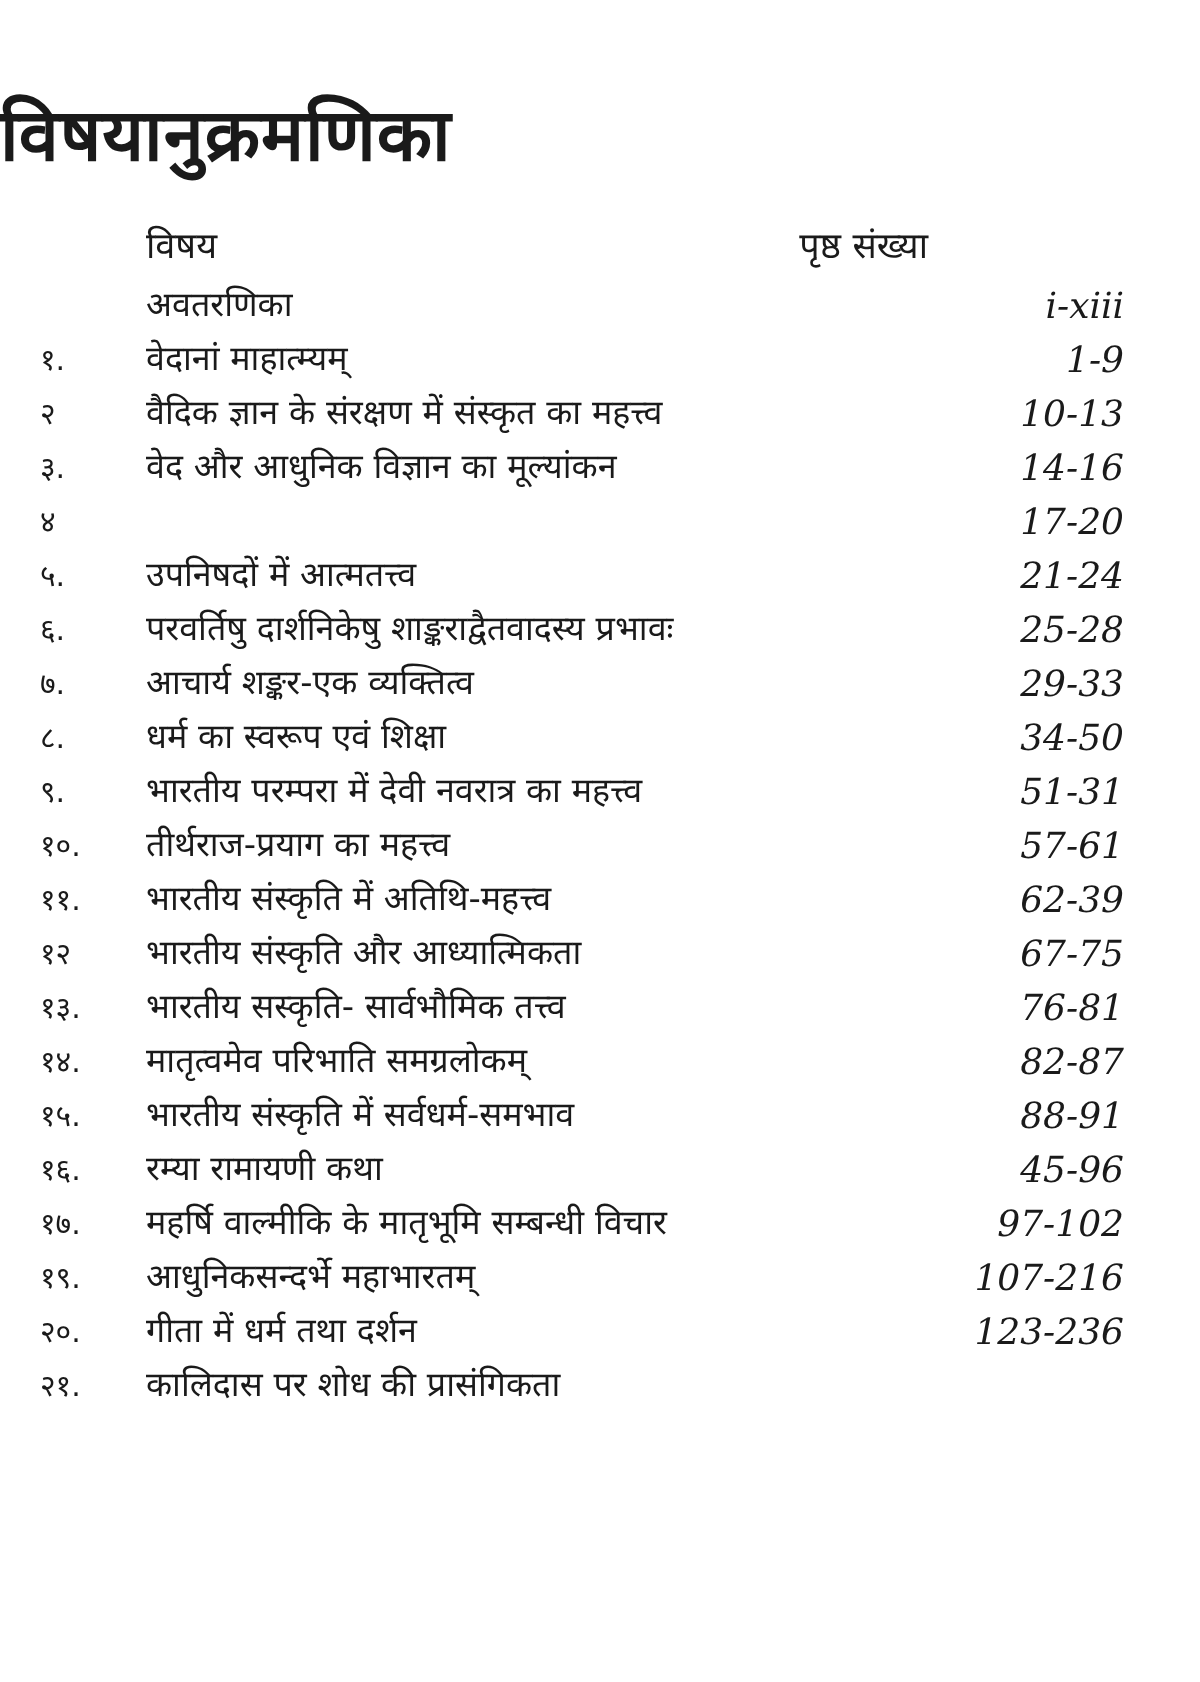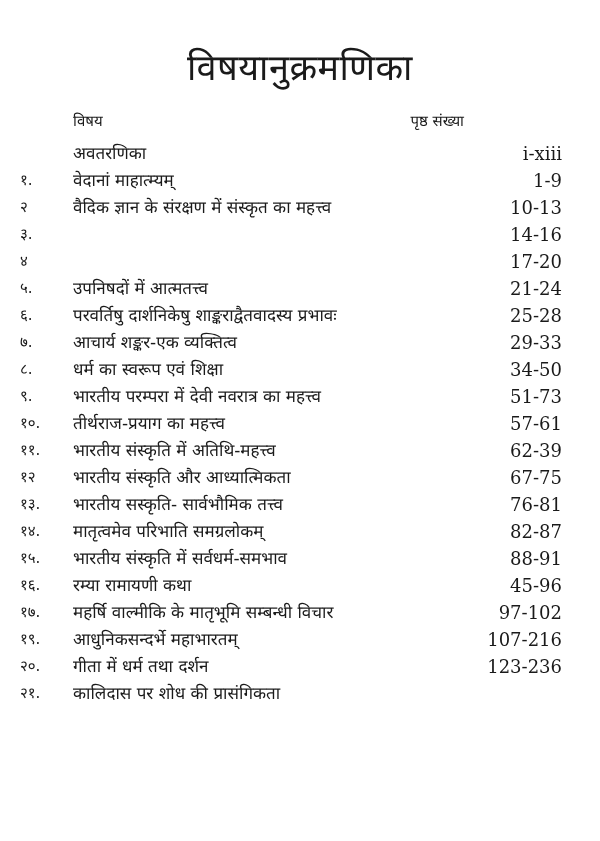--- a/index.html
+++ b/index.html
@@ -1,25 +1,25 @@
 <!DOCTYPE html>
 <html><head>
 <meta charset="utf-8">
 <style>
   html, body { margin: 0; padding: 0; background: #ffffff; }
   body { width: 600px; height: 841px; position: relative; overflow: hidden; color: #1a1a1a; font-family: "DejaVu Sans", sans-serif; }
-  .title { position: absolute; top: 18px; left: 0; width: 600px; text-align: center; font-size: 36px; font-weight: normal; letter-spacing: 0.5px; }
-  .header { position: absolute; top: 106px; left: 0; width: 486px; height: 30px; font-size: 15px; }
+  .title { position: absolute; top: 18px; left: 0; width: 600px; font-size: 36px; font-weight: bold; letter-spacing: 0.5px; }
+  .header { position: absolute; top: 106px; left: 0; width: 486px; height: 30px; font-size: 18px; }
   .header .left { position: absolute; left: 73px; top: 4px; }
   .header .right { position: absolute; right: 22px; top: 4px; }
   .toc { position: absolute; top: 140px; left: 0; width: 584px; }
   .row { position: relative; height: 27px; font-size: 17px; line-height: 27px; }
   .num { position: absolute; left: 20px; top: 0; font-size: 15px; }
   .text { position: absolute; left: 73px; top: 0; white-space: nowrap; }
-  .page { position: absolute; right: 22px; top: 0; font-family: "DejaVu Serif", serif; font-size: 18px; }
+  .page { position: absolute; right: 22px; top: 0; font-family: "DejaVu Serif", serif; font-size: 18px; font-style: italic; }
 </style>
 </head>
 <body>
 
 <h1 class="title">विषयानुक्रमणिका</h1>
 
 <div class="header">
   <span class="left">विषय</span>
   <span class="right">पृष्ठ संख्या</span>
 </div>
@@ -35,20 +35,21 @@
       <span class="text">वेदानां माहात्म्यम्</span>
       <span class="page">1-9</span>
     </div>
     <div class="row">
       <span class="num">२</span>
       <span class="text">वैदिक ज्ञान के संरक्षण में संस्कृत का महत्त्व</span>
       <span class="page">10-13</span>
     </div>
     <div class="row">
       <span class="num">३.</span>
+      <span class="text">वेद और आधुनिक विज्ञान का मूल्यांकन</span>
       <span class="page">14-16</span>
     </div>
     <div class="row">
       <span class="num">४</span>
       <span class="page">17-20</span>
     </div>
     <div class="row">
       <span class="num">५.</span>
       <span class="text">उपनिषदों में आत्मतत्त्व</span>
       <span class="page">21-24</span>
@@ -64,21 +65,21 @@
       <span class="page">29-33</span>
     </div>
     <div class="row">
       <span class="num">८.</span>
       <span class="text">धर्म का स्वरूप एवं शिक्षा</span>
       <span class="page">34-50</span>
     </div>
     <div class="row">
       <span class="num">९.</span>
       <span class="text">भारतीय परम्परा में देवी नवरात्र का महत्त्व</span>
-      <span class="page">51-73</span>
+      <span class="page">51-31</span>
     </div>
     <div class="row">
       <span class="num">१०.</span>
       <span class="text">तीर्थराज-प्रयाग का महत्त्व</span>
       <span class="page">57-61</span>
     </div>
     <div class="row">
       <span class="num">११.</span>
       <span class="text">भारतीय संस्कृति में अतिथि-महत्त्व</span>
       <span class="page">62-39</span>

